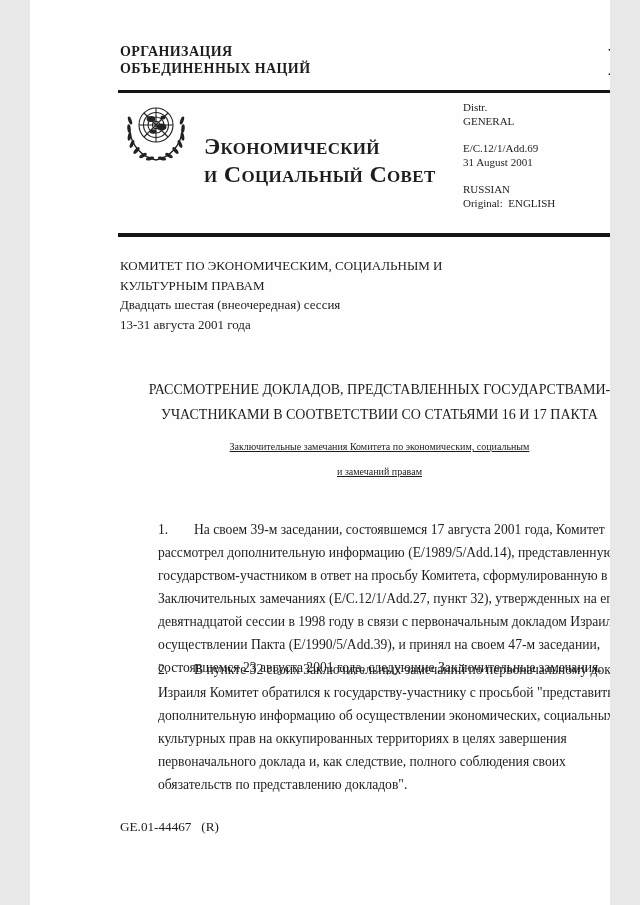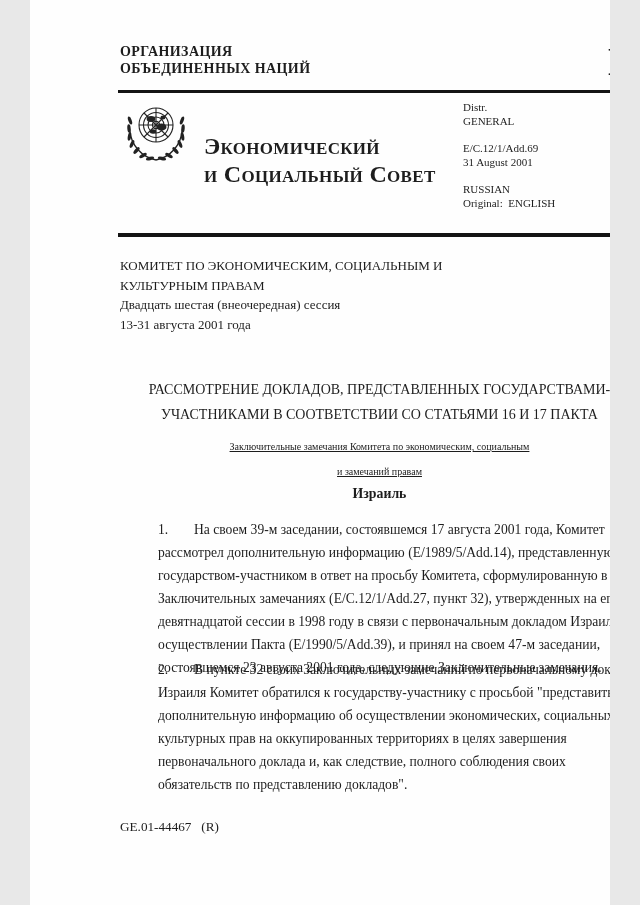--- a/index.html
+++ b/index.html
@@ -184,21 +184,20 @@
   <div class="abs title">
     <div>РАССМОТРЕНИЕ ДОКЛАДОВ, ПРЕДСТАВЛЕННЫХ ГОСУДАРСТВАМИ-</div>
     <div>УЧАСТНИКАМИ В СООТВЕТСТВИИ СО СТАТЬЯМИ 16 И 17 ПАКТА</div>
   </div>
 
   <div class="abs subtitle">
     <div><span>Заключительные замечания Комитета по экономическим, социальным</span></div>
     <div><span>и замечаний правам</span></div>
   </div>
 
-  <div class="abs country">Израиль</div>
 
   <div class="abs para para-1">
     <span class="num">1.</span><span>На своем 39-м заседании, состоявшемся 17 августа 2001 года, Комитет рассмотрел дополнительную информацию (E/1989/5/Add.14), представленную государством-участником в ответ на просьбу Комитета, сформулированную в Заключительных замечаниях (E/C.12/1/Add.27, пункт 32), утвержденных на его девятнадцатой сессии в 1998 году в связи с первоначальным докладом Израиля об осуществлении Пакта (E/1990/5/Add.39), и принял на своем 47-м заседании, состоявшемся 23 августа 2001 года, следующие Заключительные замечания.</span>
   </div>
 
   <div class="abs para para-2">
     <span class="num">2.</span><span>В пункте 32 своих Заключительных замечаний по первоначальному докладу Израиля Комитет обратился к государству-участнику с просьбой "представить дополнительную информацию об осуществлении экономических, социальных и культурных прав на оккупированных территориях в целях завершения первоначального доклада и, как следствие, полного соблюдения своих обязательств по представлению докладов".</span>
   </div>
 
   <div class="abs footer">GE.01-44467   (R)</div>

